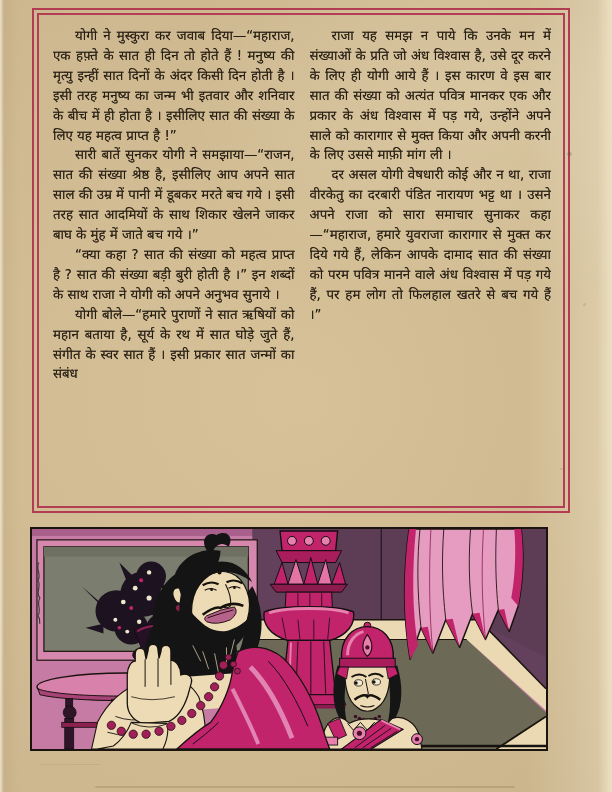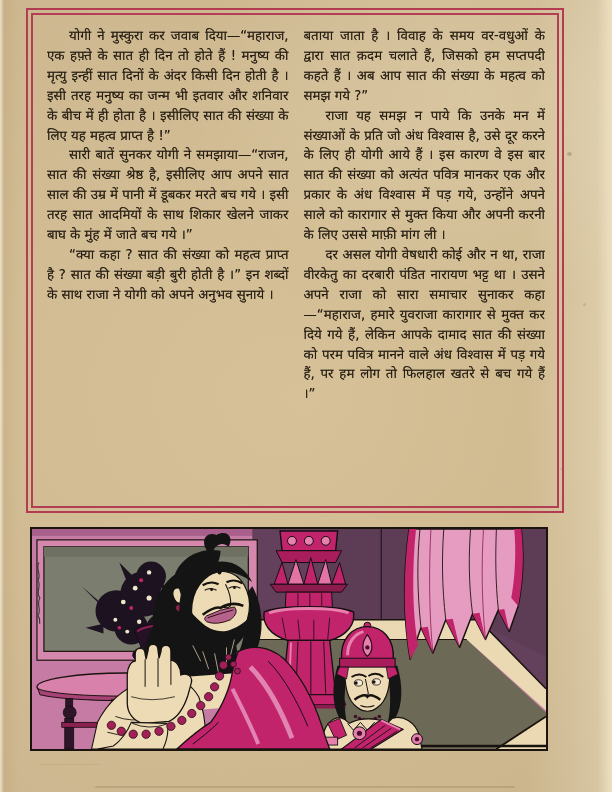--- a/index.html
+++ b/index.html
@@ -13,21 +13,21 @@
       #d5c096;
   }
   .edge-left{position:absolute;left:0;top:0;width:4px;height:792px;
     background:linear-gradient(90deg,#f4edda,rgba(244,237,218,0));opacity:.85;}
   .edge-right{position:absolute;right:0;top:0;width:14px;height:792px;
     background:linear-gradient(270deg,#ecdfc0,rgba(236,223,192,0));}
   .scuff{position:absolute;background:rgba(105,75,45,.18);border-radius:2px;}
   .speck{position:absolute;border-radius:50%;background:rgba(90,75,55,.55);}
 
   
-  .text-frame{position:absolute;left:26px;top:8px;width:538px;height:505px;
+  .text-frame{position:absolute;left:32px;top:8px;width:538px;height:505px;
     border:2px solid #b23c52;box-sizing:border-box;}
   .text-frame-inner{position:absolute;left:3px;top:3px;right:3px;bottom:3px;
     border:2px solid #b43e54;box-sizing:border-box;
     padding:11px 12px 8px 14px;}
   .columns{display:flex;gap:15px;height:100%;}
   .col{flex:1 1 0;overflow:hidden;
     font-size:13.3px;line-height:19.9px;color:#271e13;
     text-align:justify;font-weight:500;
     text-shadow:0 0 .4px rgba(39,30,19,.55);}
   .col p{margin:0;text-indent:22px;}
@@ -44,23 +44,23 @@
 <div class="edge-left"></div>
 <div class="edge-right"></div>
 
 <div class="text-frame">
   <div class="text-frame-inner">
     <div class="columns">
       <div class="col">
         <p>योगी ने मुस्कुरा कर जवाब दिया—“महाराज, एक हफ़्ते के सात ही दिन तो होते हैं ! मनुष्य की मृत्यु इन्हीं सात दिनों के अंदर किसी दिन होती है ।  इसी तरह मनुष्य का जन्म भी इतवार और शनिवार के बीच में ही होता है ।  इसीलिए सात की संख्या के लिए यह महत्व प्राप्त है !”</p>
         <p>सारी बातें सुनकर योगी ने समझाया—“राजन, सात की संख्या श्रेष्ठ है, इसीलिए आप अपने सात साल की उम्र में पानी में डूबकर मरते बच गये ।  इसी तरह सात आदमियों के साथ शिकार खेलने जाकर बाघ के मुंह में जाते बच गये ।”</p>
         <p>“क्या कहा ?  सात की संख्या को महत्व प्राप्त है ?  सात की संख्या बड़ी बुरी होती है ।”  इन शब्दों के साथ राजा ने योगी को अपने अनुभव सुनाये ।</p>
+        <p>योगी बोले—“हमारे पुराणों ने सात ऋषियों को महान बताया है, सूर्य के रथ में सात घोड़े जुते हैं, संगीत के स्वर सात हैं ।  इसी प्रकार सात जन्मों का संबंध</p>
       </div>
       <div class="col">
-        <p class="cont">बताया जाता है ।  विवाह के समय वर-वधुओं के द्वारा सात क़दम चलाते हैं, जिसको हम सप्तपदी कहते हैं ।  अब आप सात की संख्या के महत्व को समझ गये ?”</p>
         <p>राजा यह समझ न पाये कि उनके मन में संख्याओं के प्रति जो अंध विश्वास है, उसे दूर करने के लिए ही योगी आये हैं । इस कारण वे इस बार सात की संख्या को अत्यंत पवित्र मानकर एक और प्रकार के अंध विश्वास में पड़ गये, उन्होंने अपने साले को कारागार से मुक्त किया और अपनी करनी के लिए उससे माफ़ी मांग ली ।</p>
         <p>दर असल योगी वेषधारी कोई और न था, राजा वीरकेतु का दरबारी पंडित नारायण भट्ट था ।  उसने अपने राजा को सारा समाचार सुनाकर कहा—“महाराज, हमारे युवराजा कारागार से मुक्त कर दिये गये हैं, लेकिन आपके दामाद सात की संख्या को परम पवित्र मानने वाले अंध विश्वास में पड़ गये हैं, पर हम लोग तो फिलहाल खतरे से बच गये हैं ।”</p>
       </div>
     </div>
   </div>
 </div>
 
 <div class="illo">
 <svg viewBox="0 0 518 223" preserveAspectRatio="none">
 

